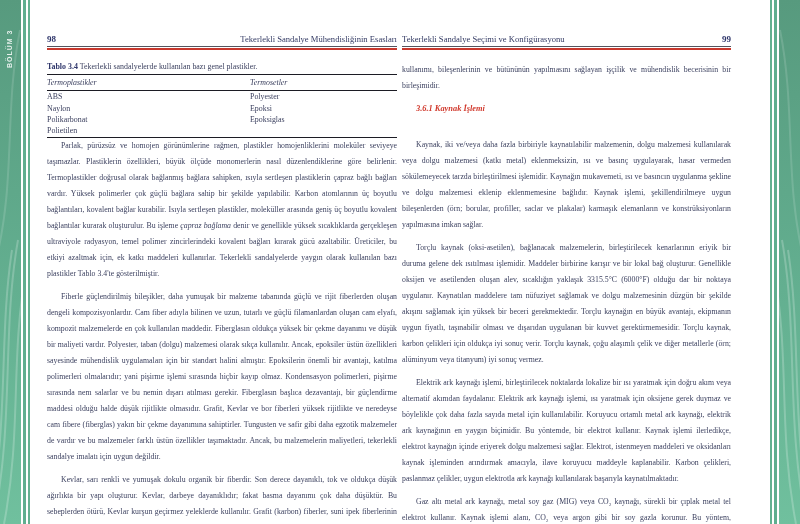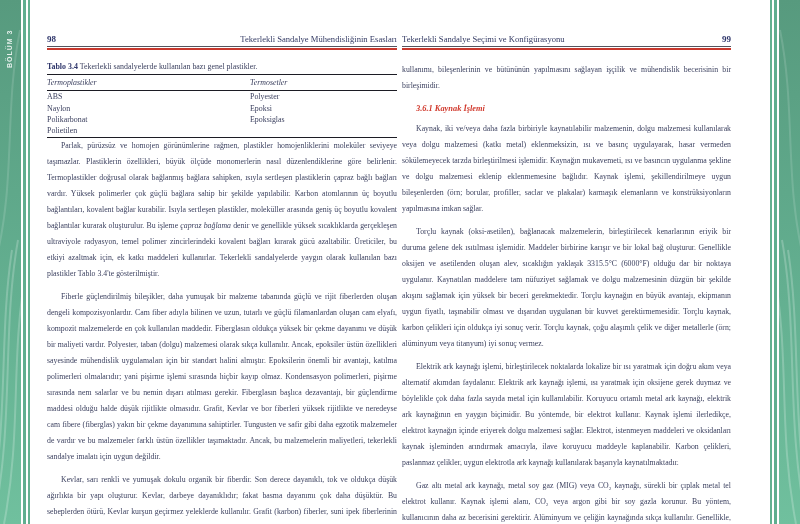--- a/index.html
+++ b/index.html
@@ -34,21 +34,21 @@
   .running-title{color:#333a63;text-align:right;}
   .rule-dark{height:0;border-top:1px solid #54545e;}
   .rule-red{height:0;border-top:2px solid #c8382d;margin-top:1px;}
 
   
   .para{font-size:7.8px;line-height:16px;text-align:justify;text-indent:14px;
         margin:0 0 7px 0;color:#3a3f5e;}
   .para.noindent{text-indent:0;}
   .sec-head{font-size:8.8px;font-weight:bold;color:#d13a2e;margin:10px 0 0 0;}
   .subsec-head{font-size:8.4px;font-weight:bold;font-style:italic;color:#d13a2e;
-               margin:10px 0 8px 14px;}
+               margin:10px 0 24px 14px;}
 
   
   .tbl-caption{font-size:7.9px;margin:12px 0 3px 0;color:#3a3f5e;}
   .tbl-caption b{color:#2f366b;margin-top:23px;}
   table.plastics{width:100%;border-collapse:collapse;font-size:7.9px;color:#3a3f5e;
                  border-top:1.5px solid #1c1c24;border-bottom:1.5px solid #1c1c24;}
   table.plastics th{font-style:italic;font-weight:normal;text-align:left;
                     border-bottom:1.2px solid #1c1c24;padding:3px 0 3px 0;}
   table.plastics td{padding:1.2px 0;}
   table.plastics th:last-child,table.plastics td:last-child{width:42%;}

